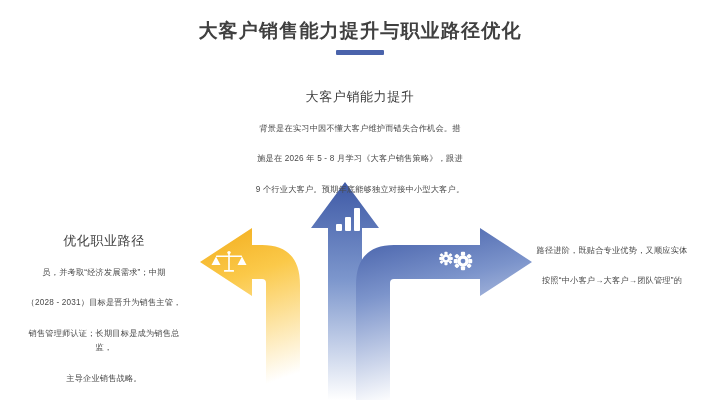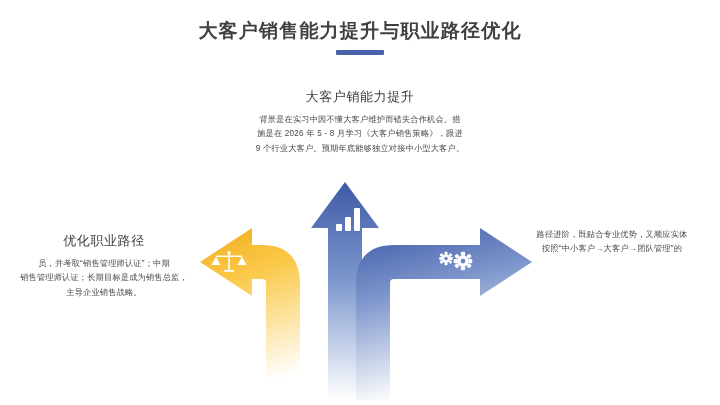--- a/index.html
+++ b/index.html
@@ -64,21 +64,21 @@
     letter-spacing: 0.6px;
     margin-bottom: 7px;
   }
   .node-body {
     font-size: 8.2px;
     line-height: 14.4px;
     color: #4a4a4a;
     letter-spacing: 0.2px;
   }
   .node-body p {
-    margin: 0;
+    margin: 16px;
   }
 
   .node-center {
     left: 228px;
     top: 88px;
     width: 264px;
     text-align: center;
   }
   .node-center .node-body {
     text-align: justify;
@@ -225,21 +225,22 @@
     <div class="node-body">
       <p>背景是在实习中因不懂大客户维护而错失合作机会。措</p>
       <p>施是在 2026 年 5 - 8 月学习《大客户销售策略》，跟进</p>
       <p>9 个行业大客户。预期年底能够独立对接中小型大客户。</p>
     </div>
   </div>
 
   <div class="node node-left">
     <div class="node-title">优化职业路径</div>
     <div class="node-body">
-      <p>员，并考取“销售管理师认证”；中期</p>
+      <p>员，并考取“经济发展需求”；中期</p>
+      <p>（2028 - 2031）目标是晋升为销售主管，</p>
       <p>销售管理师认证；长期目标是成为销售总监，</p>
       <p>主导企业销售战略。</p>
     </div>
   </div>
 
   <div class="node node-right">
     <div class="node-body">
       <p>路径进阶，既贴合专业优势，又顺应实体</p>
       <p>按照“中小客户→大客户→团队管理”的</p>
     </div>

